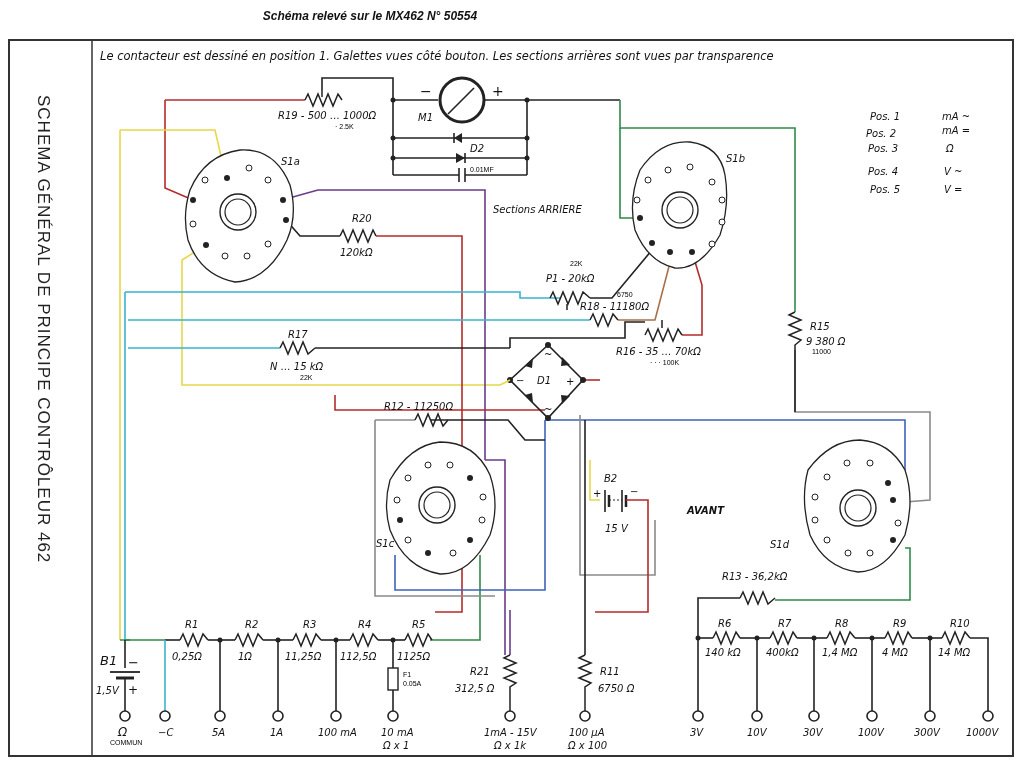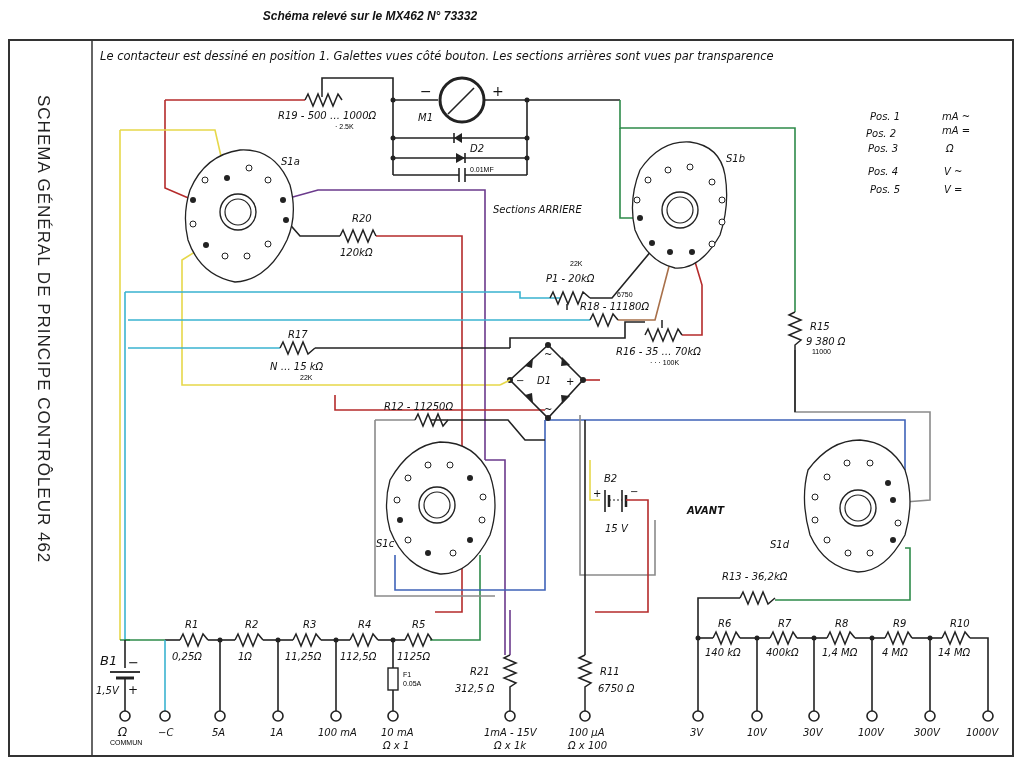--- a/index.html
+++ b/index.html
@@ -23,21 +23,21 @@
   .brn { stroke: #a8704a; }
   .res { fill: none; stroke: #222; stroke-width: 1.5; }
   .term { fill: #fff; stroke: #222; stroke-width: 1.6; }
   .dot { fill: #222; }
   .wafer { fill: #fff; stroke: #222; stroke-width: 1.3; }
   .hole { fill: #fff; stroke: #222; stroke-width: 1; }
 </style>
 </head>
 <body>
 
-<div id="title">Schéma relevé sur le MX462 N° 73332</div>
+<div id="title">Schéma relevé sur le MX462 N° 50554</div>
 
 <svg id="schematic" width="1024" height="765" viewBox="0 0 1024 765">
 
   <rect x="9" y="40" width="1004" height="716" fill="none" stroke="#333" stroke-width="2"></rect>
   <line x1="92" y1="40" x2="92" y2="756" stroke="#333" stroke-width="1.5"></line>
 
   <text class="vtitle" transform="translate(38,95) rotate(90)">SCHEMA GÉNÉRAL DE PRINCIPE CONTRÔLEUR 462</text>
 
   <text class="hand note" x="100" y="60">Le contacteur est dessiné en position 1. Galettes vues côté bouton. Les sections arrières sont vues par transparence</text>
 

